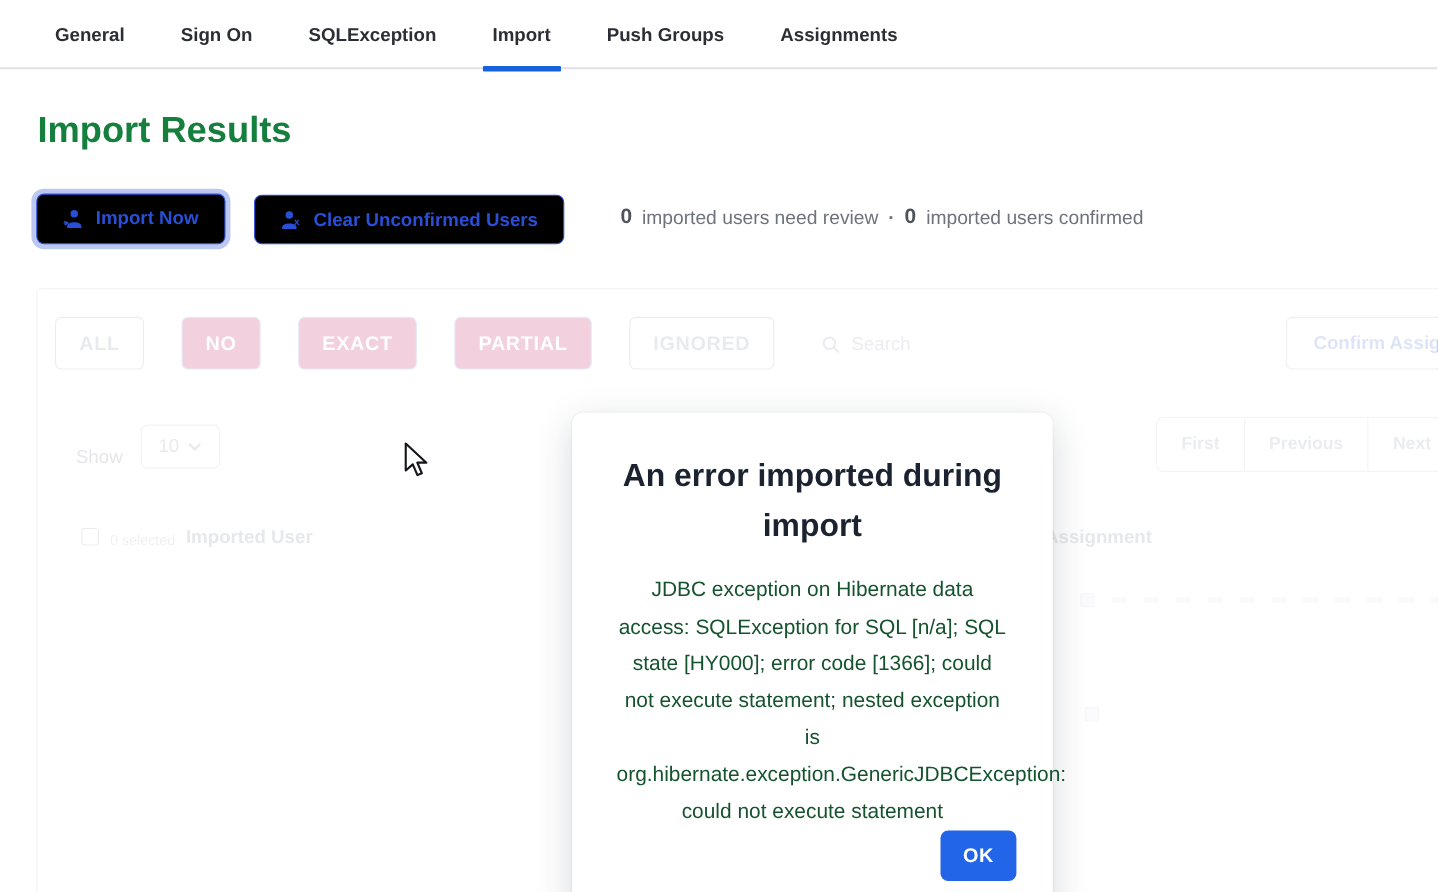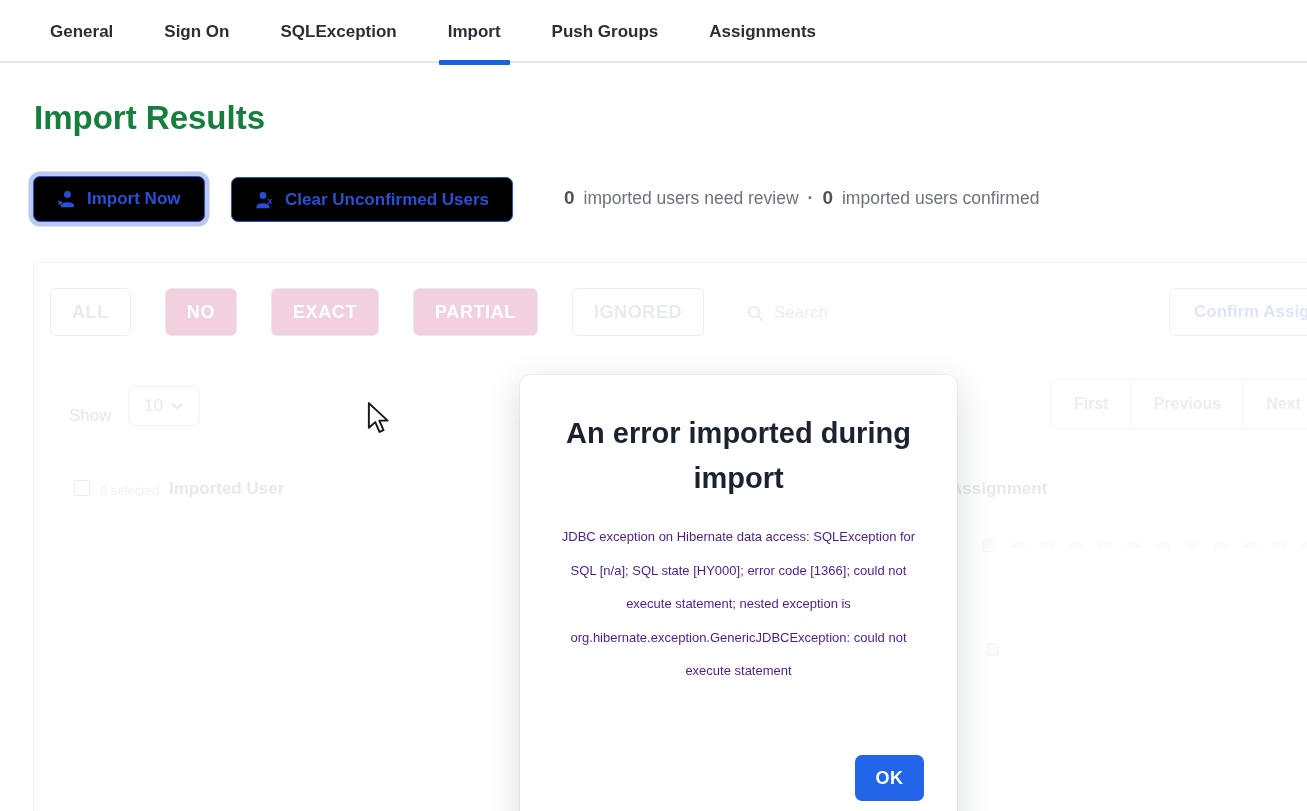--- a/index.html
+++ b/index.html
@@ -104,21 +104,21 @@
     position:absolute; left:520px; top:375px; width:437px; height:470px;
     background:#fff; border-radius:10px; z-index:10;
     box-shadow:0 0 0 1px rgba(20,25,40,0.04), 0 10px 34px rgba(35,42,60,0.18);
   }
   .modal-title {
     margin:36px 28px 0; text-align:center;
     font-size:29px; font-weight:700; color:#1c2330; line-height:45px;
   }
   .modal-body {
     width:356px; margin:19px auto 0; text-align:center;
-    font-size:13px; color:#4c1d95; line-height:33.6px; overflow:visible;
+    font-size:19px; color:#14532d; line-height:33.6px; overflow:visible;
   }
   .modal-ok {
     position:absolute; right:33px; top:380px; width:69px; height:46px;
     background:var(--ok-blue); color:#fff; border:none; border-radius:7px;
     font-family:inherit; font-size:18px; font-weight:700; letter-spacing:.5px; cursor:pointer;
   }
 
   .cursor { position:absolute; left:366px; top:402px; z-index:30; pointer-events:none; }
 </style>
 </head>

